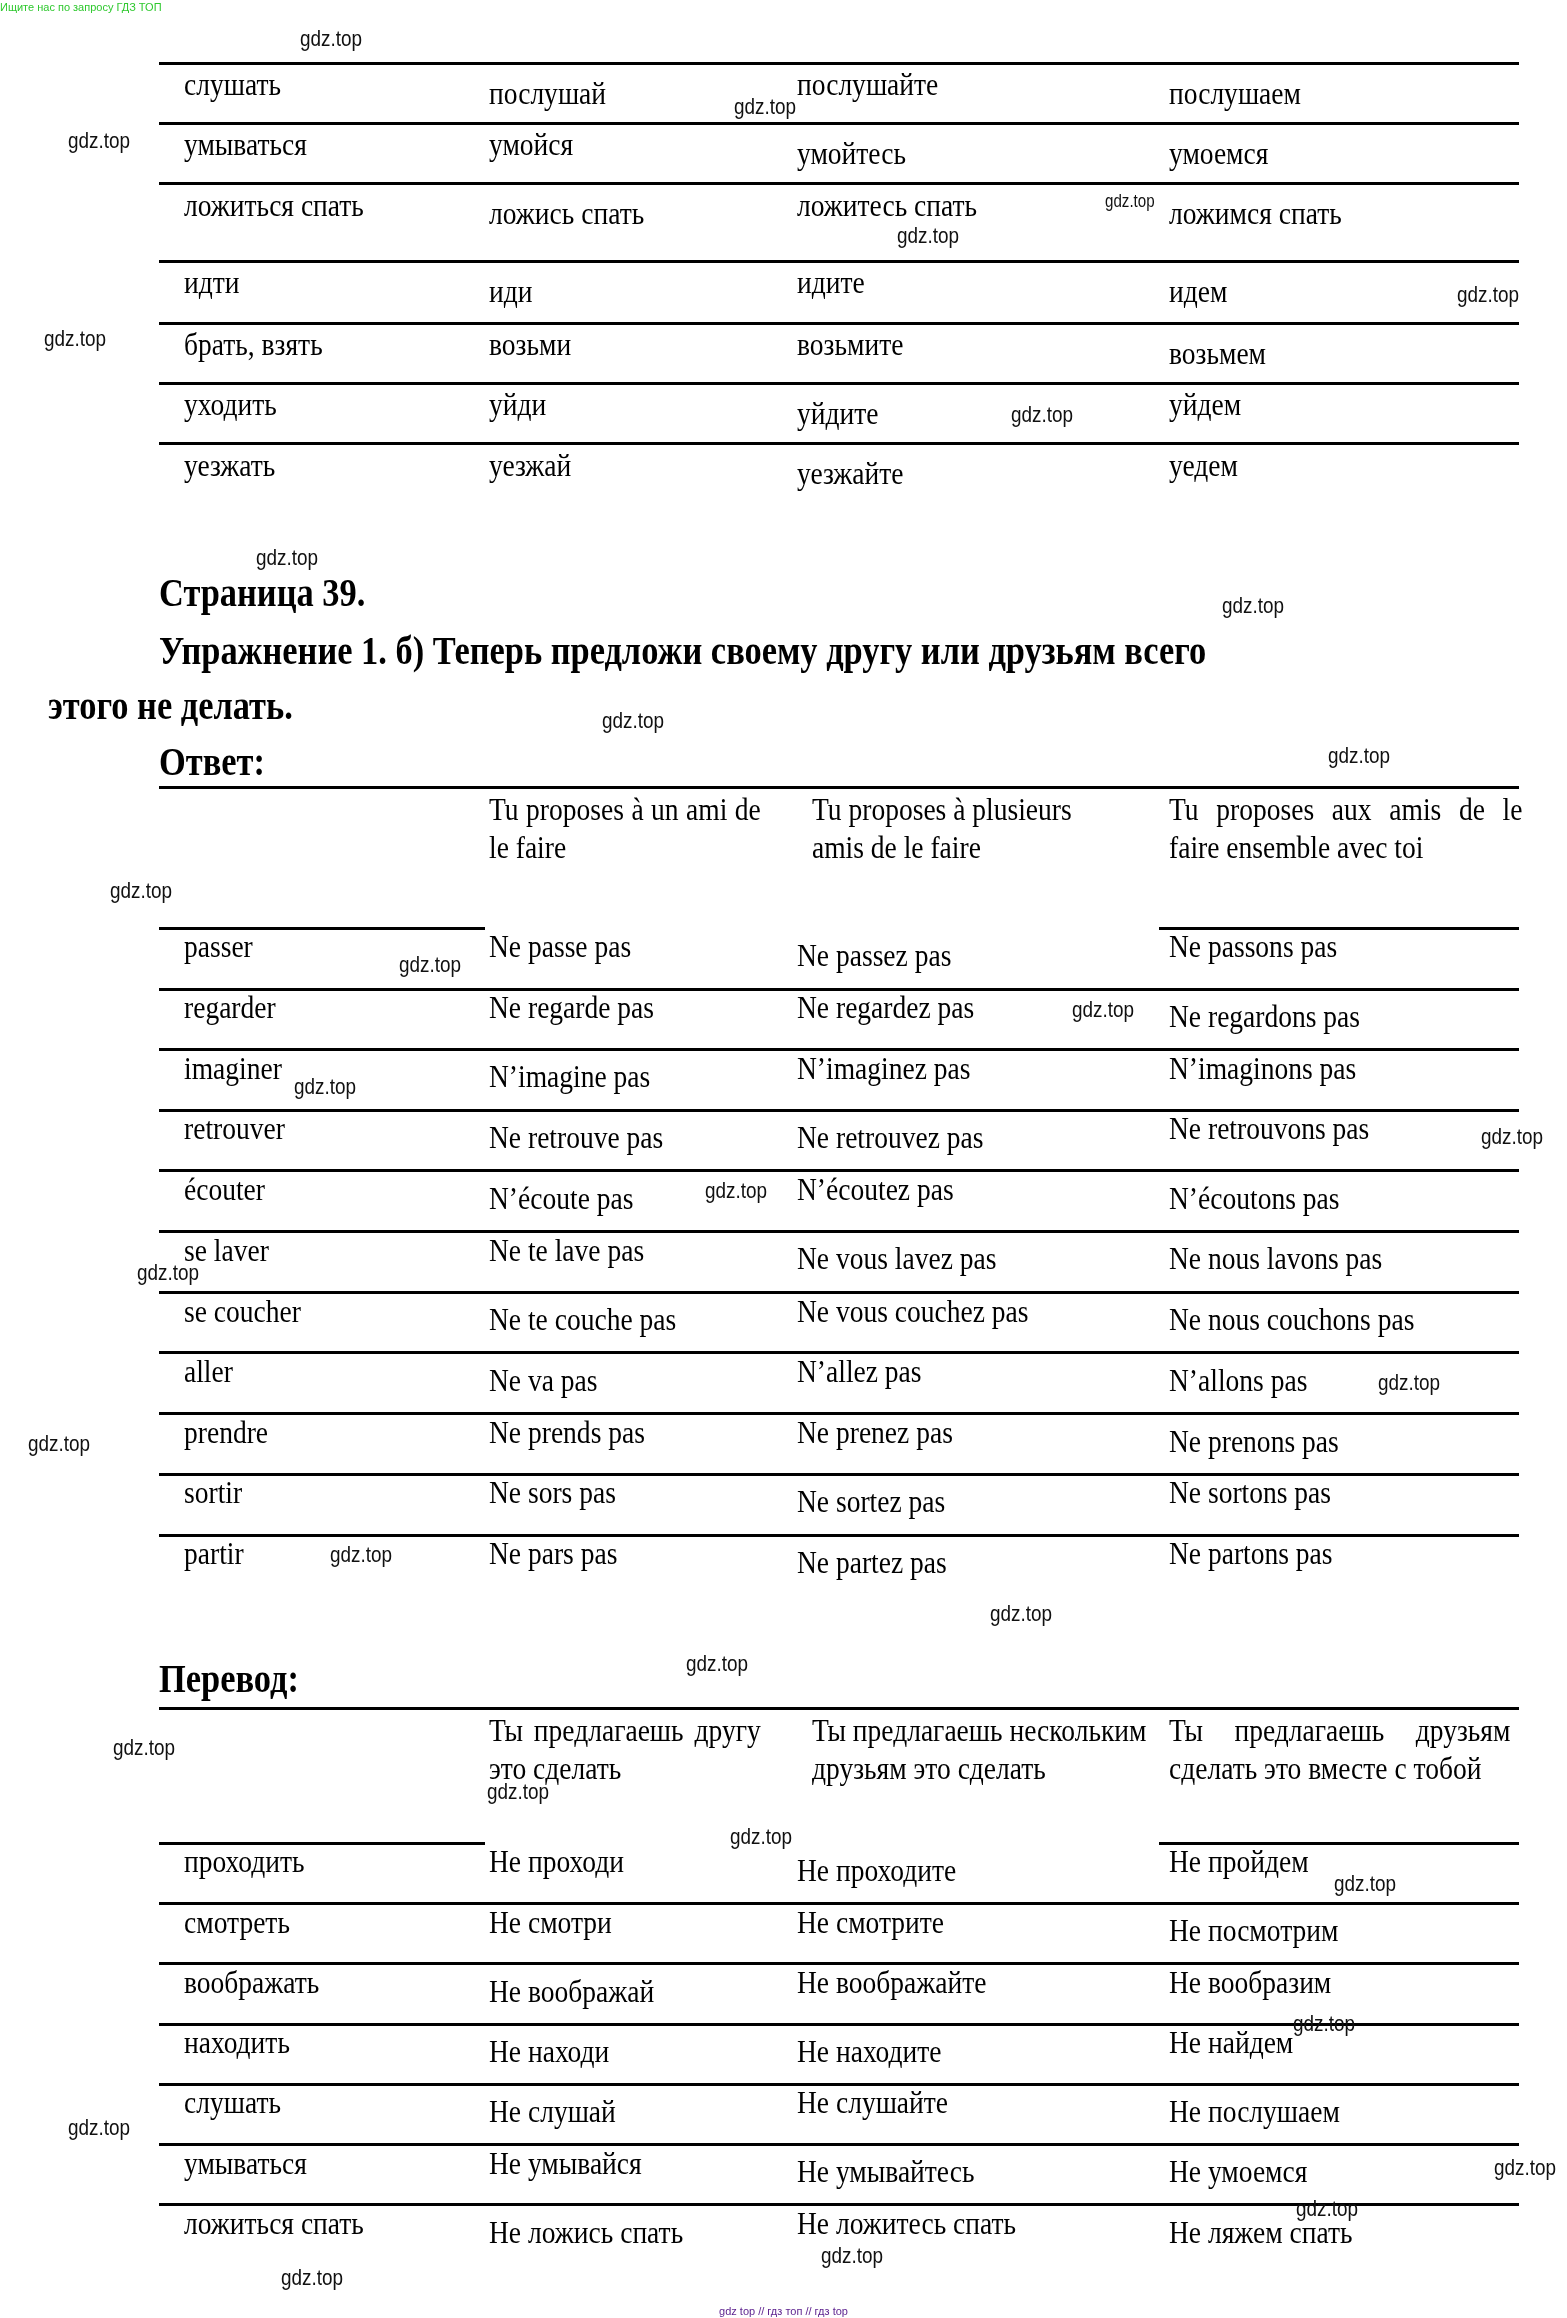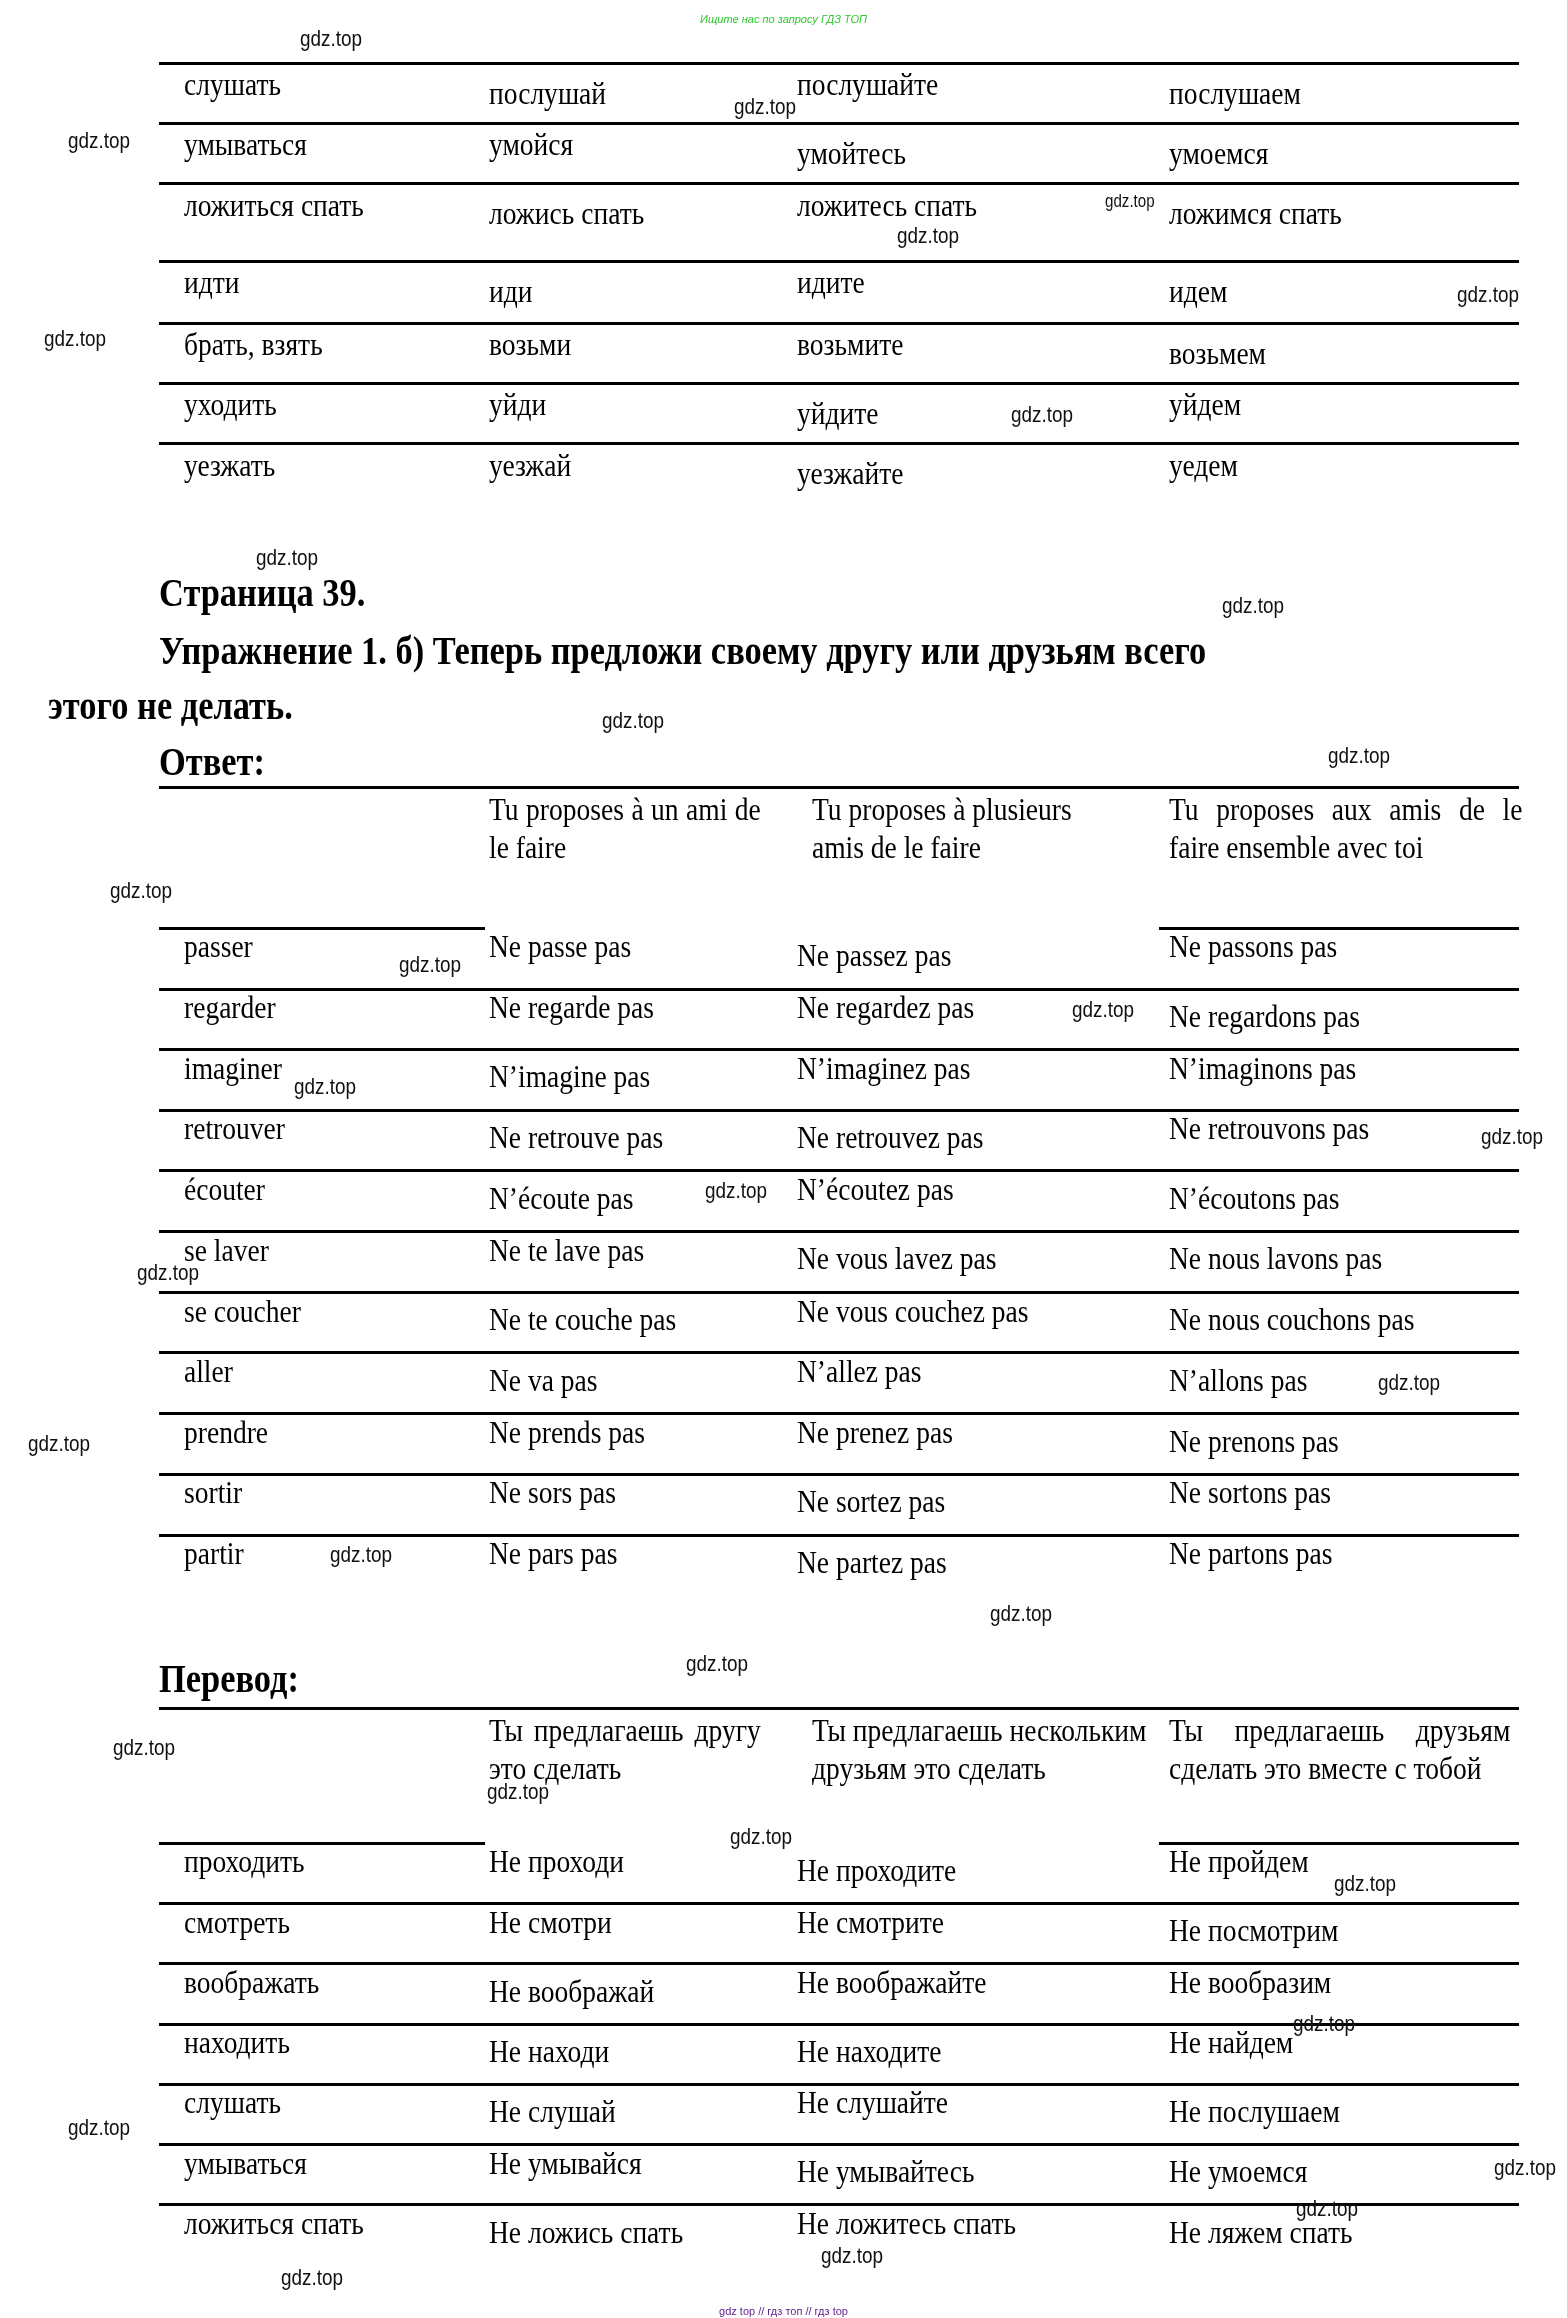--- a/index.html
+++ b/index.html
@@ -1,17 +1,17 @@
 <!DOCTYPE html>
 <html style="font-size:11.8px"><head>
 <meta charset="utf-8">
 <style>
   html, body { margin: 0; padding: 0; background: #ffffff; }
   body { width: 1567px; height: 2319px; position: relative; overflow: hidden; font-family: "Liberation Serif", serif; color: #000; }
-  .topbanner { position: absolute; top: 12px; left: 0; width: 1567px; text-align: center; font-family: "Liberation Sans", sans-serif; font-size: 11px; color: #2ec82e; line-height: 14.7px; font-style: italic; }
+  .topbanner { position: absolute; top: 0; left: 0; width: 1567px; text-align: left; font-family: "Liberation Sans", sans-serif; font-size: 11px; color: #2ec82e; line-height: 14.7px; }
   .bottombanner { position: absolute; top: 2305px; left: 0; width: 1567px; text-align: center; font-family: "Liberation Sans", sans-serif; font-size: 11px; color: #5a1e8c; line-height: 13.2px; }
   .hline { position: absolute; height: 2.9px; background: #000; }
   .cell { position: absolute; font-size: 32px; line-height: 37px; white-space: nowrap; transform: scaleX(0.86); transform-origin: left top; }
   .hdr { position: absolute; font-size: 32px; line-height: 38px; transform: scaleX(0.86); transform-origin: left top; white-space: normal; }
   .heading { position: absolute; font-weight: bold; font-size: 40px; line-height: 44px; white-space: nowrap; transform: scaleX(0.86); transform-origin: left top; }
   .wm { position: absolute; font-family: "Liberation Sans", sans-serif; font-size: 22px; color: #111; line-height: 25px; transform: scaleX(0.86); transform-origin: left top; white-space: nowrap; }
   .wm.small { font-size: 17.6px; }
 </style>
 </head>
 <body>

